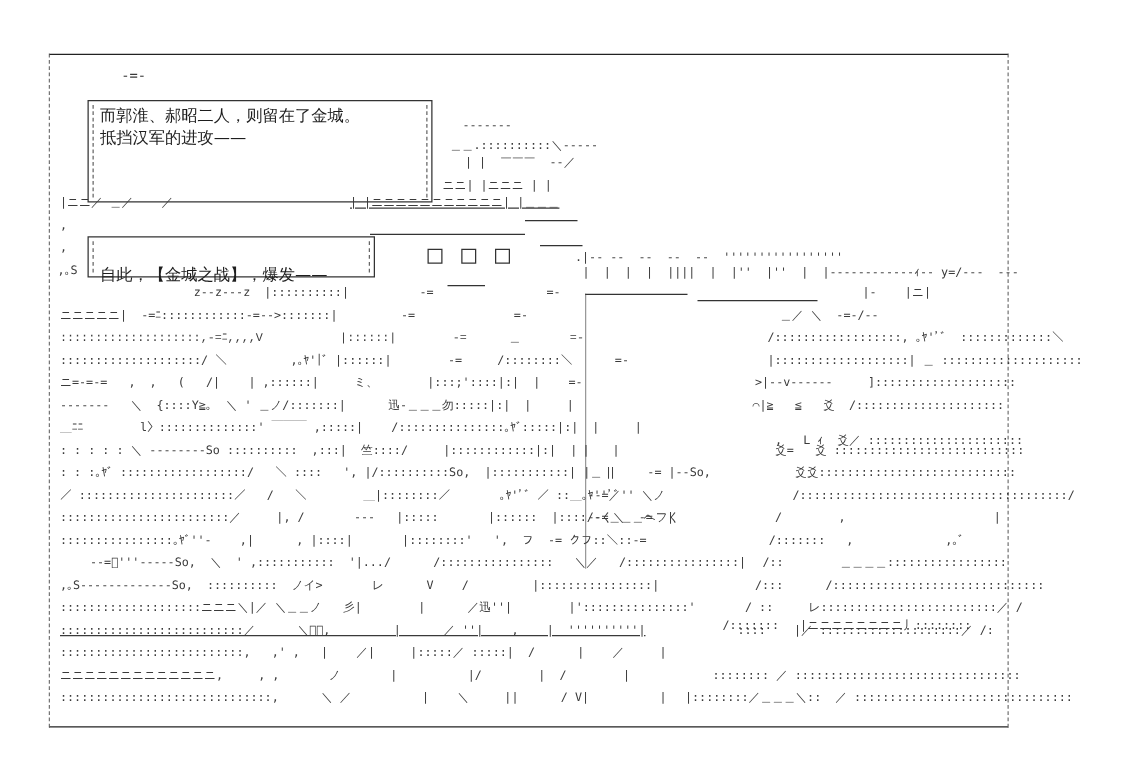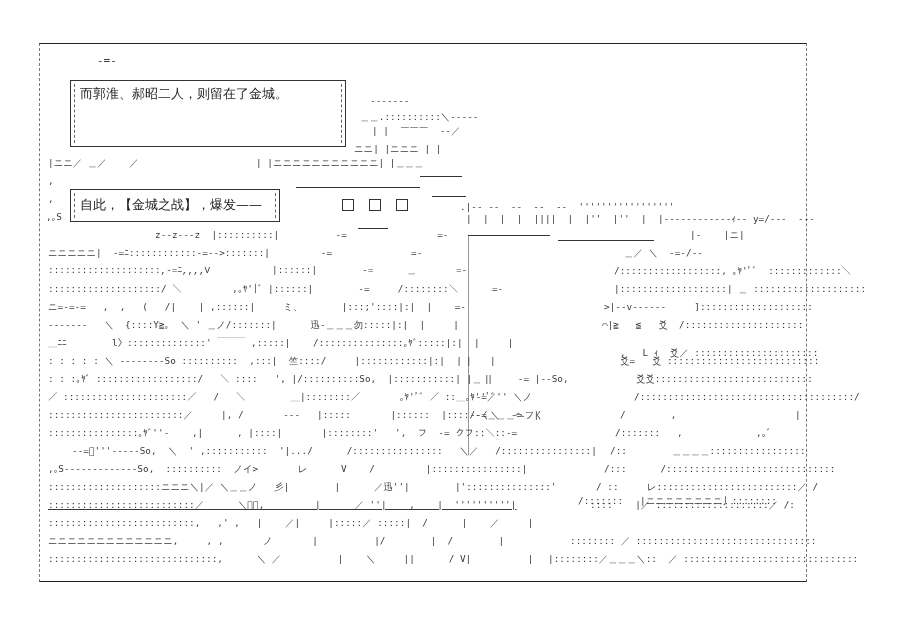--- a/index.html
+++ b/index.html
@@ -22,25 +22,26 @@
   .vline { position: absolute; width: 1px; background: #555; }
   .sq { position: absolute; width: 12px; height: 12px; border: 1.2px solid #333; box-sizing: border-box; }
 </style>
 </head>
 <body>
 
 <div class="frame"></div>
 
 <div class="art-row" style="left:97px; top:52px; font-size:11px;">-=-</div>
 
-<div class="caption" style="left:70px; top:80px; width:276px; height:67px;">
+<div class="caption" style="left:70px; top:80px; width:276px; height:82px;">
   <span class="caption-line">而郭淮、郝昭二人，则留在了金城。</span>
+  <span class="caption-line">抵挡汉军的进攻——</span>
 </div>
 
-<div class="caption" style="left:70px; top:189px; width:210px; height:33px; padding-top:6px;">
+<div class="caption" style="left:70px; top:189px; width:230px; height:33px; padding-top:22px;">
   <span class="caption-line">自此，【金城之战】，爆发——</span>
 </div>
 
 <div class="hline" style="left:296px; top:187px; width:124px;"></div>
 <div class="hline" style="left:420px; top:176px; width:42px;"></div>
 <div class="hline" style="left:432px; top:196px; width:34px;"></div>
 <div class="hline" style="left:358px; top:228px; width:30px;"></div>
 <div class="hline" style="left:468px; top:235px; width:82px;"></div>
 <div class="hline" style="left:558px; top:240px; width:96px;"></div>
 <div class="vline" style="left:468px; top:235px; height:220px; opacity:0.6;"></div>
@@ -54,21 +55,21 @@
 <div class="art-row" style="left:372px; top:122px;">| |  ￣￣￣  ‐‐／</div>
 <div class="art-row" style="left:354px; top:140px;">ニニ| |ニニニ | |</div>
 <div class="art-row" style="left:460px; top:198px;">.|‐‐ ‐‐  ‐‐  ‐‐  ‐‐  '''''''''''''''''</div>
 <div class="art-row" style="left:466px; top:210px;">|  |  |  |  ||||  |  |''  |''  |  |‐‐‐‐‐‐‐‐‐‐‐‐ｨ‐‐ y=/‐‐‐  ‐‐‐</div>
 <div class="art-row" style="left:466px; top:352px;">|</div>
 <div class="art-row" style="left:484px; top:370px;">|     ‐= |‐‐So,</div>
 <div class="art-row" style="left:470px; top:388px;">‐‐=／'' ＼ノ</div>
 <div class="art-row" style="left:470px; top:406px;">‐‐=＿＿＿ヘフく</div>
 
 <div class="art-row" style="left:48px; top:154px;">|ニニ／ ＿／    ／</div>
-<div class="art-row" style="left:256px; top:154px;">| |ニニニニニニニニニニニ| |＿＿＿</div>
+<div class="art-row" style="left:280px; top:154px;text-decoration:underline;">| |ニニニニニニニニニニニ| |＿＿＿</div>
 <div class="art-row" style="left:48px; top:172px;">,</div>
 <div class="art-row" style="left:48px; top:190px;">,</div>
 <div class="art-row" style="left:46px; top:208px;">,｡S</div>
 <div class="art-row" style="left:155px; top:226px;">z‐‐z‐‐‐z  |::::::::::|          ‐=                =‐</div>
 <div class="art-row" style="left:48px; top:244px;">ニニニニニ|  ‐=ﾆ::::::::::::‐=‐‐&gt;:::::::|         ‐=              =‐</div>
 <div class="art-row" style="left:48px; top:262px;font-family:Liberation Mono, monospace;">::::::::::::::::::::,‐=ﾆ,,,,V           |::::::|        ‐=      ＿       =‐</div>
 <div class="art-row" style="left:48px; top:280px;">::::::::::::::::::::/ ＼         ,｡ﾔ'|ﾞ |::::::|        ‐=     /::::::::＼      =‐</div>
 <div class="art-row" style="left:48px; top:298px;">ニ=‐=‐=   ,  ,   (   /|    | ,::::::|     ミ、       |:::;'::::|:|  |    =‐</div>
 <div class="art-row" style="left:48px; top:316px;">‐‐‐‐‐‐‐   ＼  {::::Y≧｡  ＼ ' ＿ノ/:::::::|      迅‐＿＿＿勿:::::|:|  |     |</div>
 <div class="art-row" style="left:48px; top:334px;text-align:center;">＿ﾆﾆ        l〉::::::::::::::' ￣￣￣ ,:::::|    /:::::::::::::::｡ﾔﾞ:::::|:|  |     |</div>

